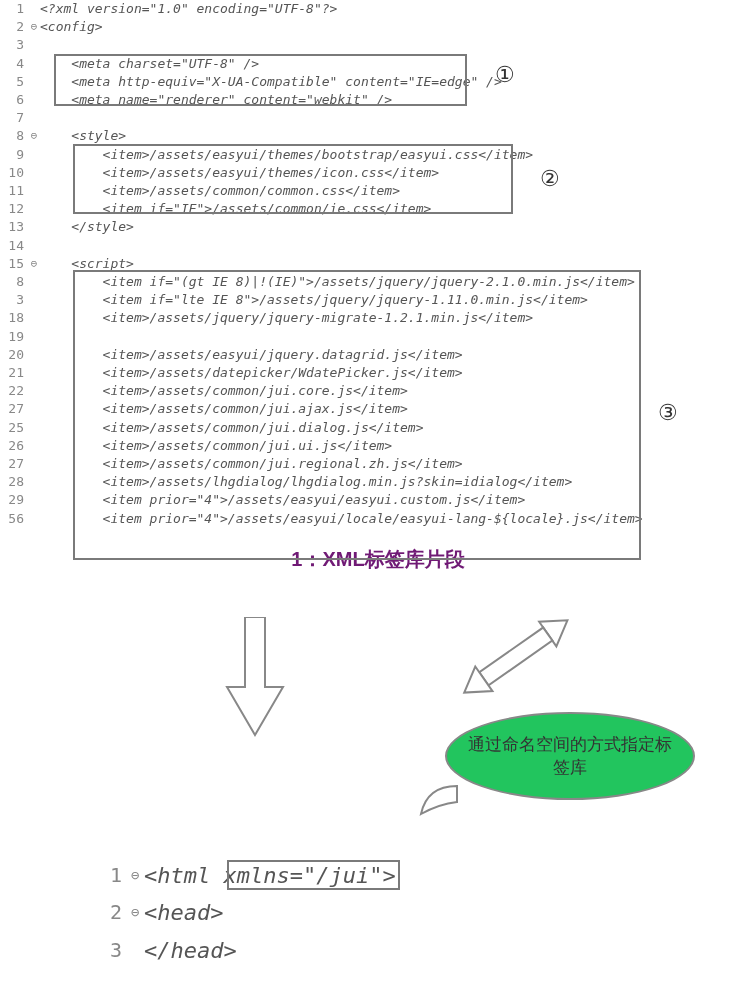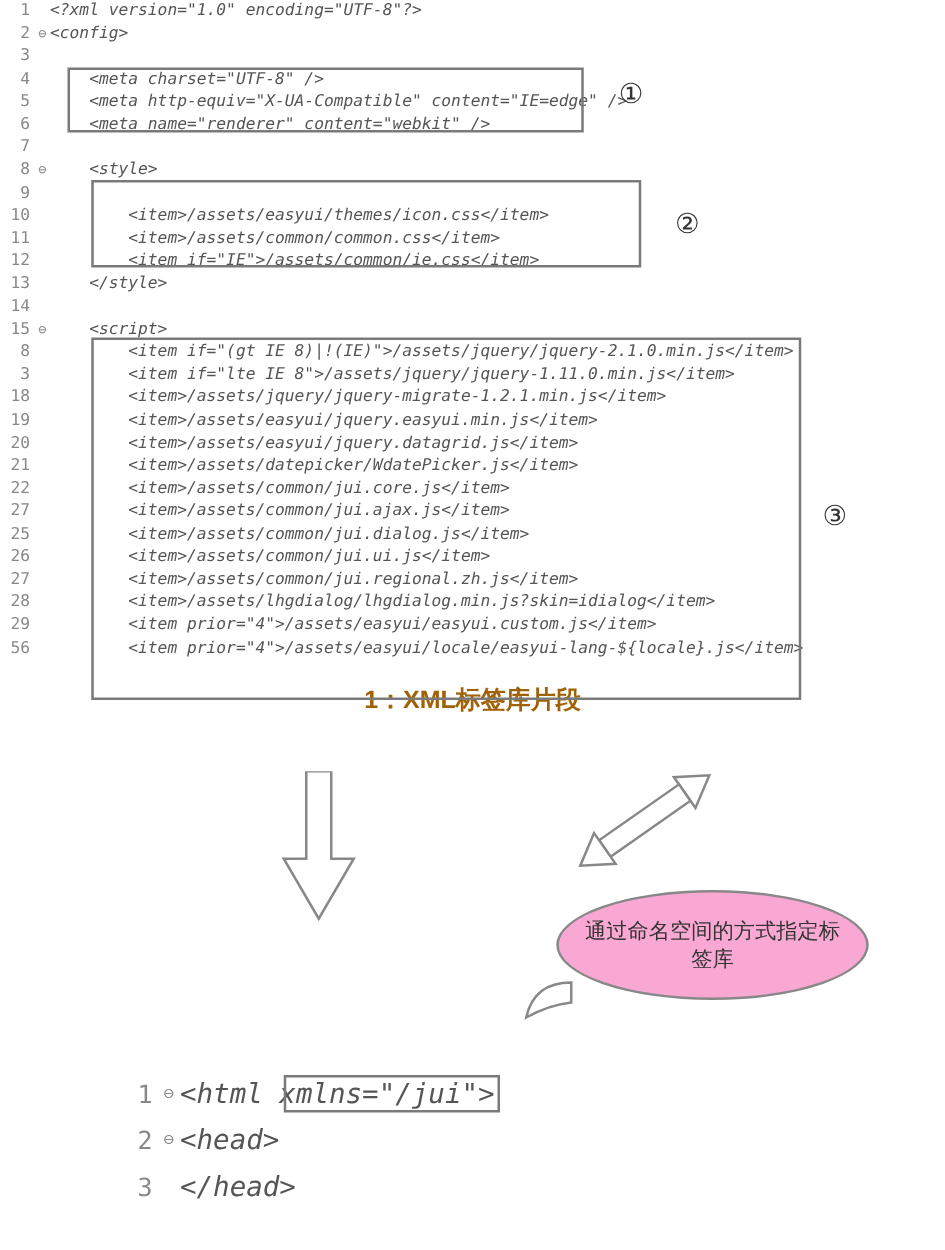--- a/index.html
+++ b/index.html
@@ -52,21 +52,21 @@
     font-size: 22px;
     color: #333;
     font-family: Arial, sans-serif;
     font-style: normal;
   }
   .caption {
     text-align: center;
     font-family: "Microsoft YaHei", Arial, sans-serif;
     font-size: 20px;
     font-weight: bold;
-    color: #a16207;
+    color: #701a75;
     font-style: normal;
     margin: 18px 0 24px 0;
   }
   .diagram-area {
     position: relative;
     height: 260px;
     width: 756px;
   }
   .arrow-down {
     position: absolute;
@@ -89,21 +89,21 @@
     border: 2px solid #888;
     border-radius: 50%;
     display: flex;
     align-items: center;
     justify-content: center;
     text-align: center;
     font-family: "Microsoft YaHei", Arial, sans-serif;
     font-size: 17px;
     color: #333;
     padding: 10px 20px;
-    background: #f9a8d4;
+    background: #22c55e;
   }
   .html-snippet {
     margin-left: 100px;
     font-size: 22px;
     font-family: "Consolas", "Monaco", monospace;
     position: relative;
     width: 500px;
   }
   .html-line {
     display: flex;
@@ -173,20 +173,21 @@
       <span class="code"></span>
     </div>
     <div class="code-line">
       <span class="line-num">8</span>
       <span class="fold-marker">⊖</span>
       <span class="code">    &lt;style&gt;</span>
     </div>
     <div class="code-line">
       <span class="line-num">9</span>
       <span class="fold-marker"></span>
+      <span class="code">        &lt;item&gt;/assets/easyui/themes/bootstrap/easyui.css&lt;/item&gt;</span>
     </div>
     <div class="code-line">
       <span class="line-num">10</span>
       <span class="fold-marker"></span>
       <span class="code">        &lt;item&gt;/assets/easyui/themes/icon.css&lt;/item&gt;</span>
     </div>
     <div class="code-line">
       <span class="line-num">11</span>
       <span class="fold-marker"></span>
       <span class="code">        &lt;item&gt;/assets/common/common.css&lt;/item&gt;</span>
@@ -222,21 +223,20 @@
       <span class="code">        &lt;item if="lte IE 8"&gt;/assets/jquery/jquery-1.11.0.min.js&lt;/item&gt;</span>
     </div>
     <div class="code-line">
       <span class="line-num">18</span>
       <span class="fold-marker"></span>
       <span class="code">        &lt;item&gt;/assets/jquery/jquery-migrate-1.2.1.min.js&lt;/item&gt;</span>
     </div>
     <div class="code-line">
       <span class="line-num">19</span>
       <span class="fold-marker"></span>
-      <span class="code">        &lt;item&gt;/assets/easyui/jquery.easyui.min.js&lt;/item&gt;</span>
     </div>
     <div class="code-line">
       <span class="line-num">20</span>
       <span class="fold-marker"></span>
       <span class="code">        &lt;item&gt;/assets/easyui/jquery.datagrid.js&lt;/item&gt;</span>
     </div>
     <div class="code-line">
       <span class="line-num">21</span>
       <span class="fold-marker"></span>
       <span class="code">        &lt;item&gt;/assets/datepicker/WdatePicker.js&lt;/item&gt;</span>

